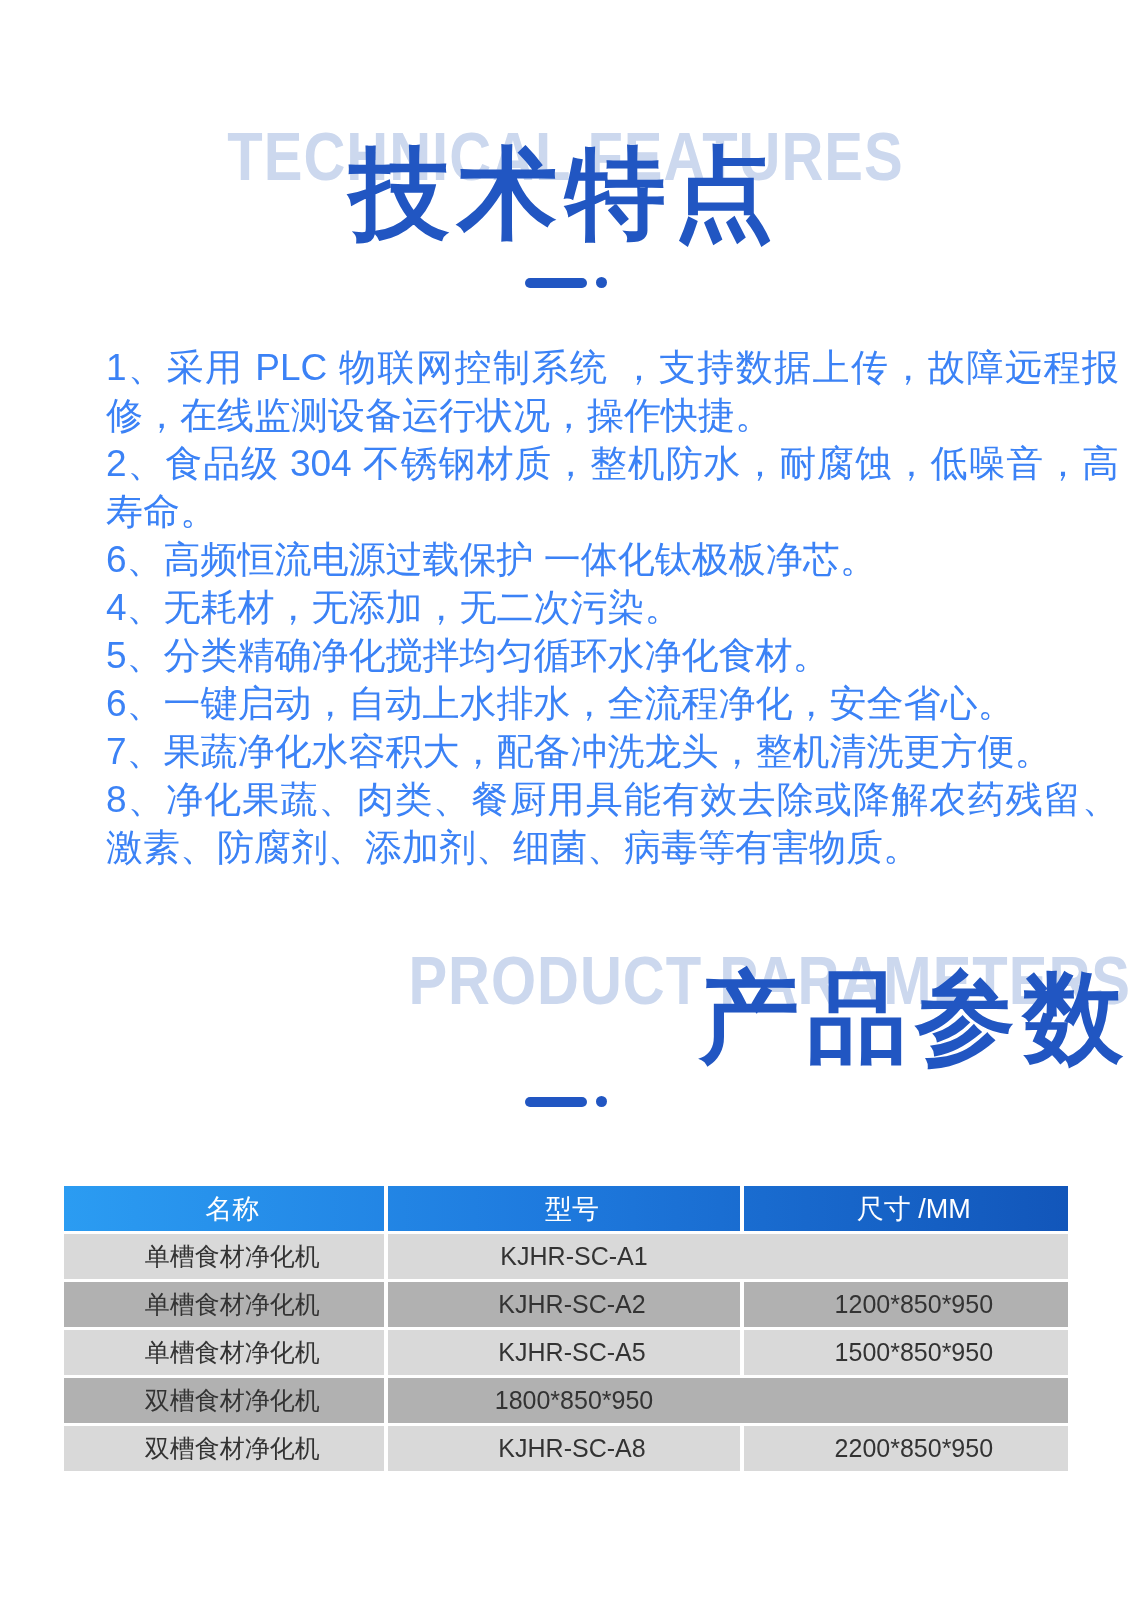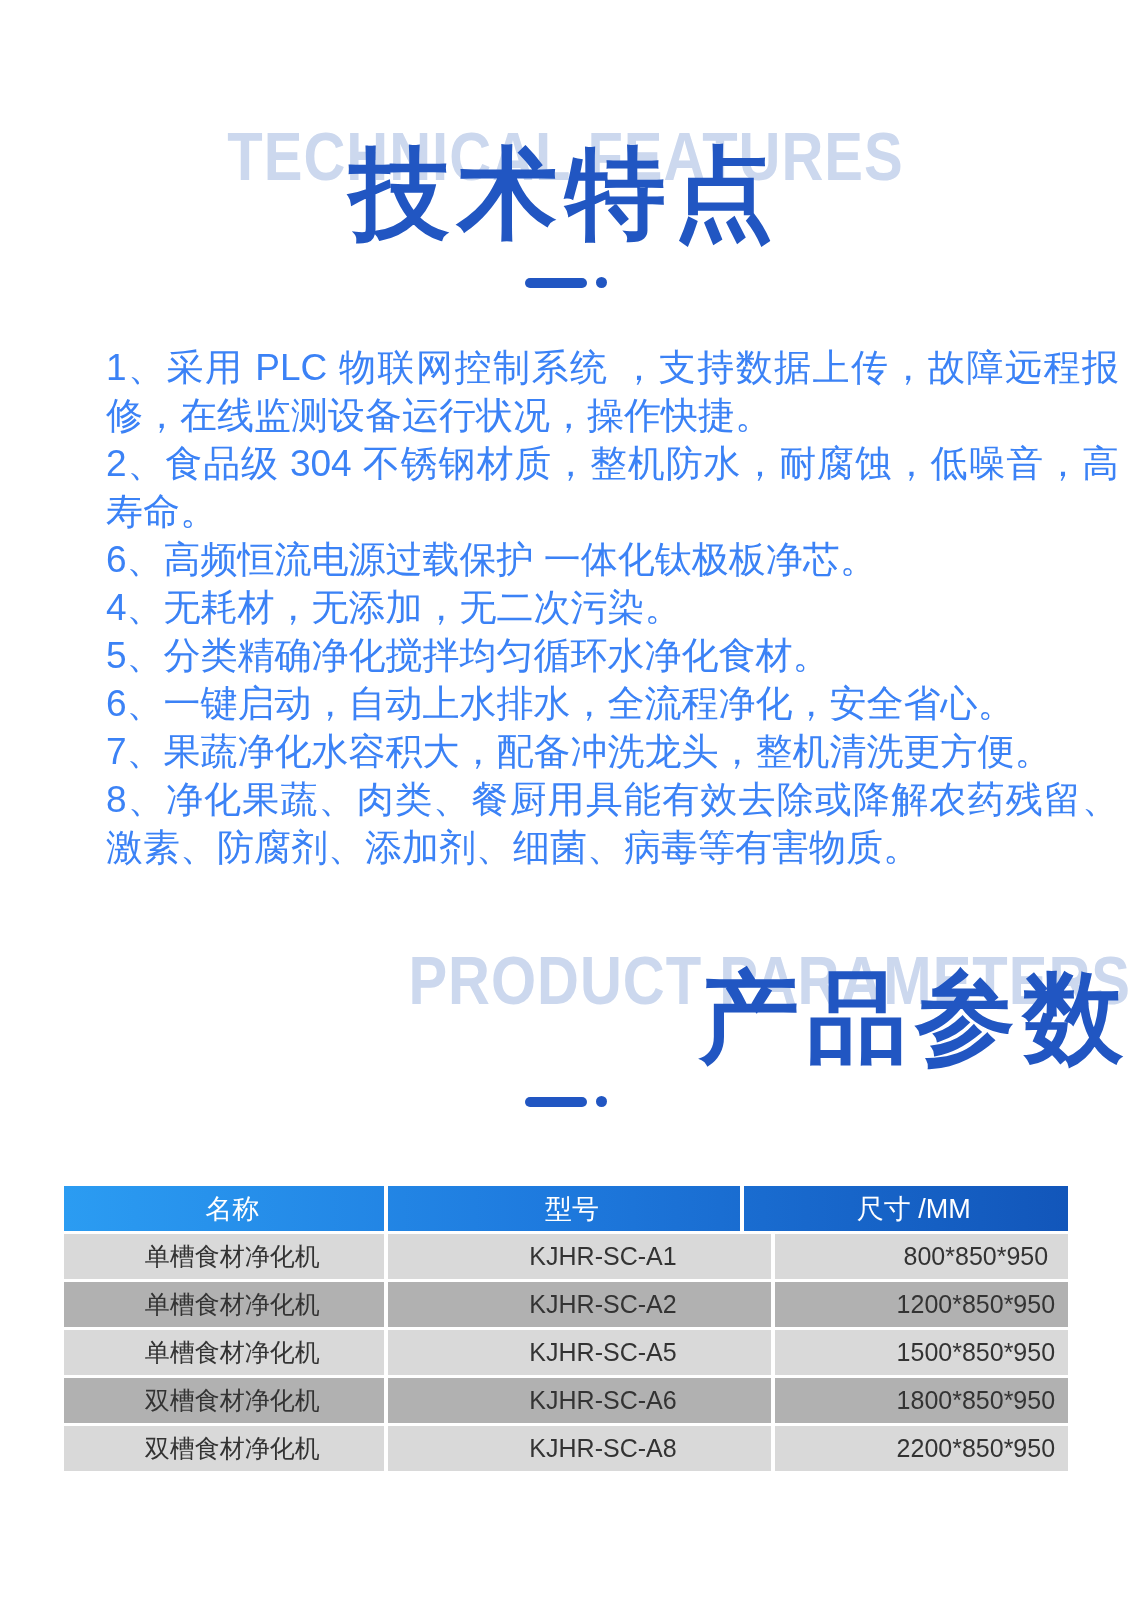--- a/index.html
+++ b/index.html
@@ -109,21 +109,21 @@
     border-right: 4px solid #ffffff;
     overflow: hidden;
     padding-left: 16px;
   }
   .t-cell:last-child { border-right: none; }
   .t-row.head {
     background: linear-gradient(90deg, #2b9cf2 0%, #1e7ade 48%, #1256ba 100%);
     color: #ffffff;
     font-size: 27px;
   }
-  .t-row.body { font-size: 25px; color: #333333; gap: 31px; }
+  .t-row.body { font-size: 25px; color: #333333; }
   .t-row.light { background: #d9d9d9; }
   .t-row.dark  { background: #b1b1b1; }
 </style>
 </head>
 <body>
 
 <div class="hero" id="hero-features">
   <div class="watermark">TECHNICAL FEATURES</div>
   <div class="cn-title">技术特点</div>
 </div>
@@ -157,35 +157,33 @@
 <div class="param-table">
   <div class="t-row head">
     <div class="t-cell">名称</div>
     <div class="t-cell">型号</div>
     <div class="t-cell">尺寸 /MM</div>
   </div>
 
   <div class="t-row body light">
     <div class="t-cell">单槽食材净化机</div>
     <div class="t-cell">KJHR-SC-A1</div>
-    <div class="t-cell">800*850*950</div>
   </div>
   <div class="t-row body dark">
     <div class="t-cell">单槽食材净化机</div>
     <div class="t-cell">KJHR-SC-A2</div>
     <div class="t-cell">1200*850*950</div>
   </div>
   <div class="t-row body light">
     <div class="t-cell">单槽食材净化机</div>
     <div class="t-cell">KJHR-SC-A5</div>
     <div class="t-cell">1500*850*950</div>
   </div>
   <div class="t-row body dark">
     <div class="t-cell">双槽食材净化机</div>
-    <div class="t-cell">KJHR-SC-A6</div>
     <div class="t-cell">1800*850*950</div>
   </div>
   <div class="t-row body light">
     <div class="t-cell">双槽食材净化机</div>
     <div class="t-cell">KJHR-SC-A8</div>
     <div class="t-cell">2200*850*950</div>
   </div>
 </div>
 
 </body></html>

